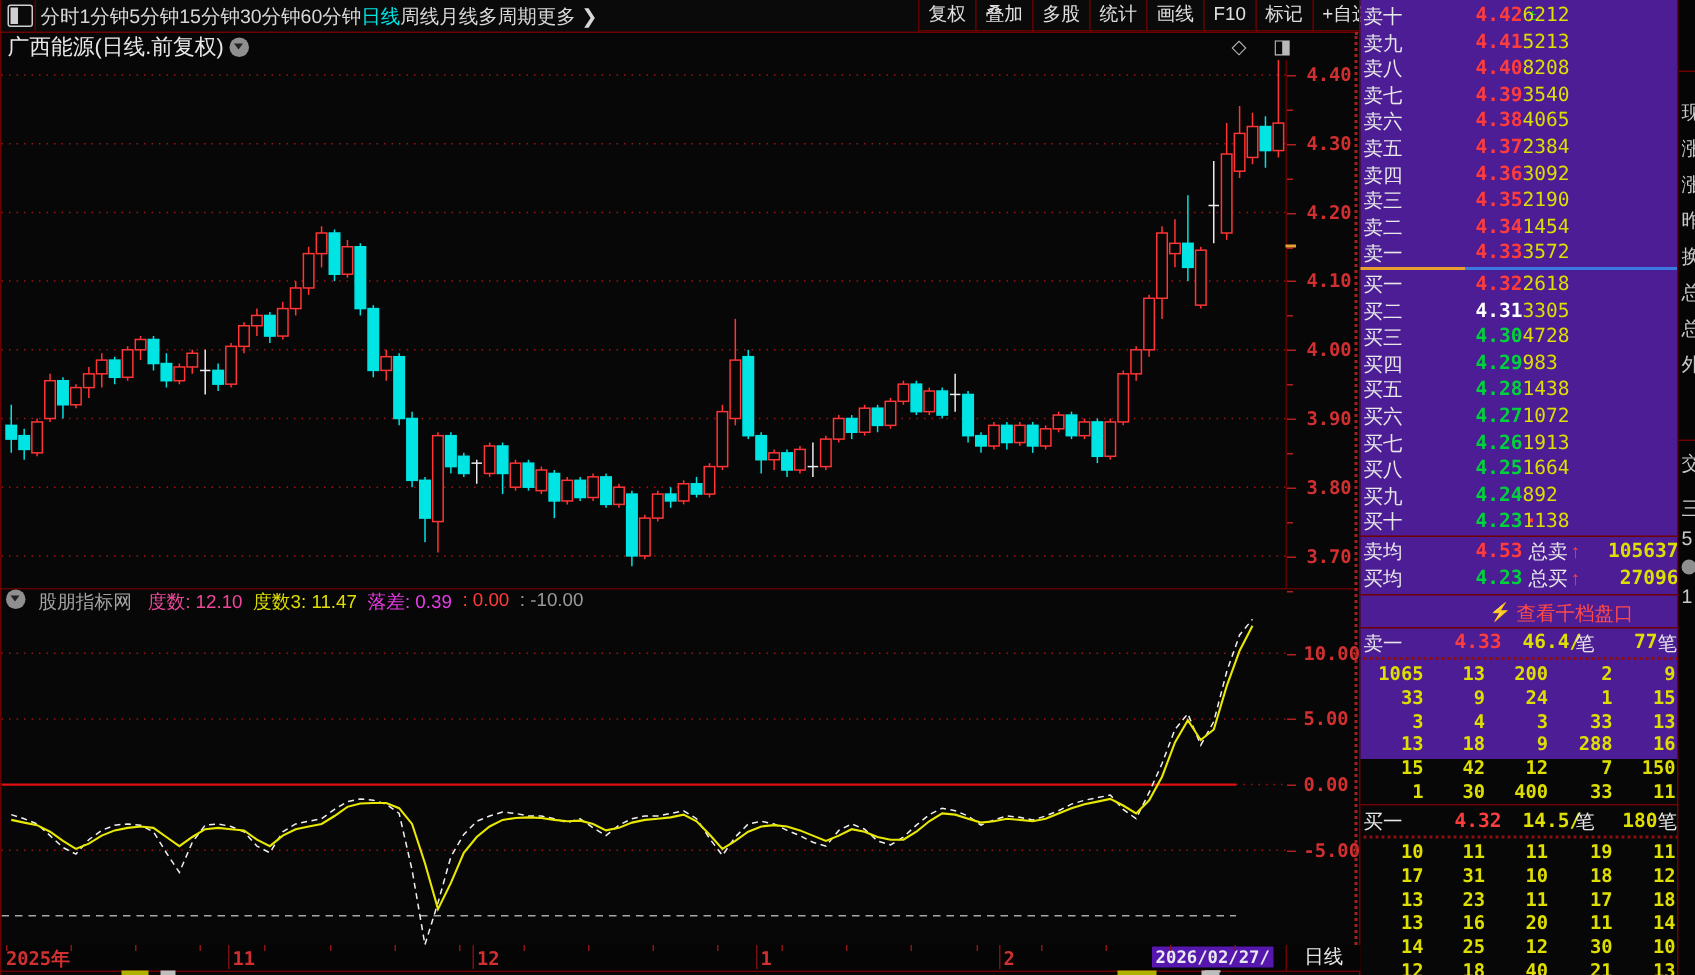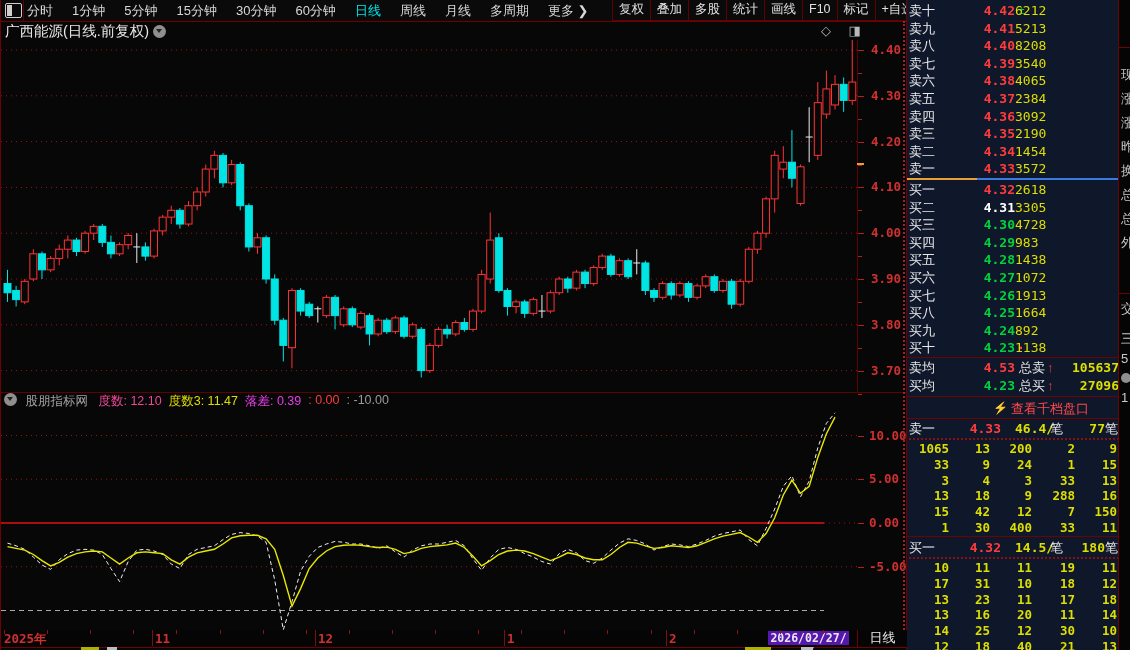--- a/index.html
+++ b/index.html
@@ -2,21 +2,21 @@
 <html><head>
 <meta charset="utf-8">
 <style>
   html,body{margin:0;padding:0;background:#060606;width:1130px;height:650px;overflow:hidden;
     font-family:"Liberation Sans",sans-serif;-webkit-font-smoothing:none;}
   #app{position:relative;width:1130px;height:650px;background:#070707;border-left:1px solid #6e0101;box-sizing:border-box;}
   .abs{position:absolute;}
   .num{font-family:"DejaVu Sans Mono",monospace;font-weight:bold;}
   
   #menubar{left:0;top:0;width:1130px;height:21px;background:#0a0a0a;border-bottom:1px solid #6e0101;}
-  #menu-left{position:absolute;left:26px;top:0;height:21px;display:flex;align-items:center;gap:19px;}
+  #menu-left{position:absolute;left:26px;top:0;height:21px;display:flex;align-items:center;gap:0;}
   .menu-item{color:#d8d8d8;font-size:13px;line-height:20px;cursor:default;white-space:nowrap;}
   .menu-item.active{color:#00e5e5;}
   #lead-icon{position:absolute;left:4px;top:3px;width:15px;height:13px;border:1px solid #cfcfcf;border-radius:2px;background:#0a0a0a;}
   #lead-icon:before{content:"";position:absolute;left:1px;top:1px;bottom:1px;width:5px;background:#cfcfcf;}
   #menu-sep{position:absolute;left:22px;top:0;height:21px;border-left:1px solid #5a0101;}
   #menu-right{position:absolute;left:588px;top:0;height:21px;display:flex;margin-left:24px;}
   .tb-btn{color:#e0e0e0;font-size:12.5px;line-height:19px;padding:0 6px;border:1px solid #5f0101;border-top:none;border-bottom:1px solid #5f0101;margin-left:-1px;white-space:nowrap;}
   
   #titlebar{left:0;top:21px;width:905px;height:19px;}
   #chart-title{position:absolute;left:4px;top:1px;color:#e8e8e8;font-size:14.5px;white-space:nowrap;}
@@ -40,21 +40,21 @@
   
   #x-axis{left:0;top:630px;width:905px;height:17px;background:#050505;border-bottom:1px solid #6e0101;}
   .x-label{position:absolute;top:1px;color:#d23030;font-size:12.5px;font-family:"DejaVu Sans Mono",monospace;font-weight:bold;}
   .x-tick{position:absolute;top:0;width:1px;height:4px;background:#8a1414;}
   .x-line{position:absolute;top:0;width:1px;height:16px;background:#7a0f0f;}
   #date-box{position:absolute;left:767px;top:1px;width:81px;height:14px;background:#5517ad;color:#e8e8ef;
     font-size:11.5px;font-family:"DejaVu Sans Mono",monospace;font-weight:bold;text-align:center;line-height:14px;}
   #period-box{position:absolute;left:856px;top:630px;width:49px;height:17px;border-left:1px solid #6e0101;
     color:#e8e8e8;font-size:13px;text-align:center;line-height:16px;background:#050505;border-bottom:1px solid #6e0101;}
   
-  #right-panel{left:906px;top:0;width:224px;height:650px;background:#0f172a;}
+  #right-panel{left:906px;top:0;width:224px;height:506px;background:#4c1d95;}
   .ob-row{position:absolute;left:0;width:212px;height:18px;font-size:13px;line-height:18px;}
   .ob-label{position:absolute;left:2px;color:#e8e8e8;}
   .ob-price{position:absolute;left:52px;width:56px;text-align:right;font-family:"DejaVu Sans Mono",monospace;font-weight:bold;}
   .ob-vol{position:absolute;left:108px;width:60px;color:#dede00;font-family:"DejaVu Sans Mono",monospace;font-weight:normal;}
   .mark{position:absolute;left:112px;font-size:10px;top:0px;}
   .c-red{color:#ff3c3c;} .c-green{color:#00d23c;} .c-white{color:#ffffff;} .c-yellow{color:#dede00;} .c-mag{color:#e83ce8;}
   #ob-divider-o{position:absolute;left:0;top:178px;width:70px;height:2px;background:#e8a030;}
   #ob-divider-b{position:absolute;left:70px;top:178px;width:154px;height:2px;background:#3a7ae0;}
   .hline{position:absolute;left:0;width:224px;border-top:1px solid #6e0101;}
   .dotline{position:absolute;left:2px;width:210px;border-top:2px dotted #8a1010;}

